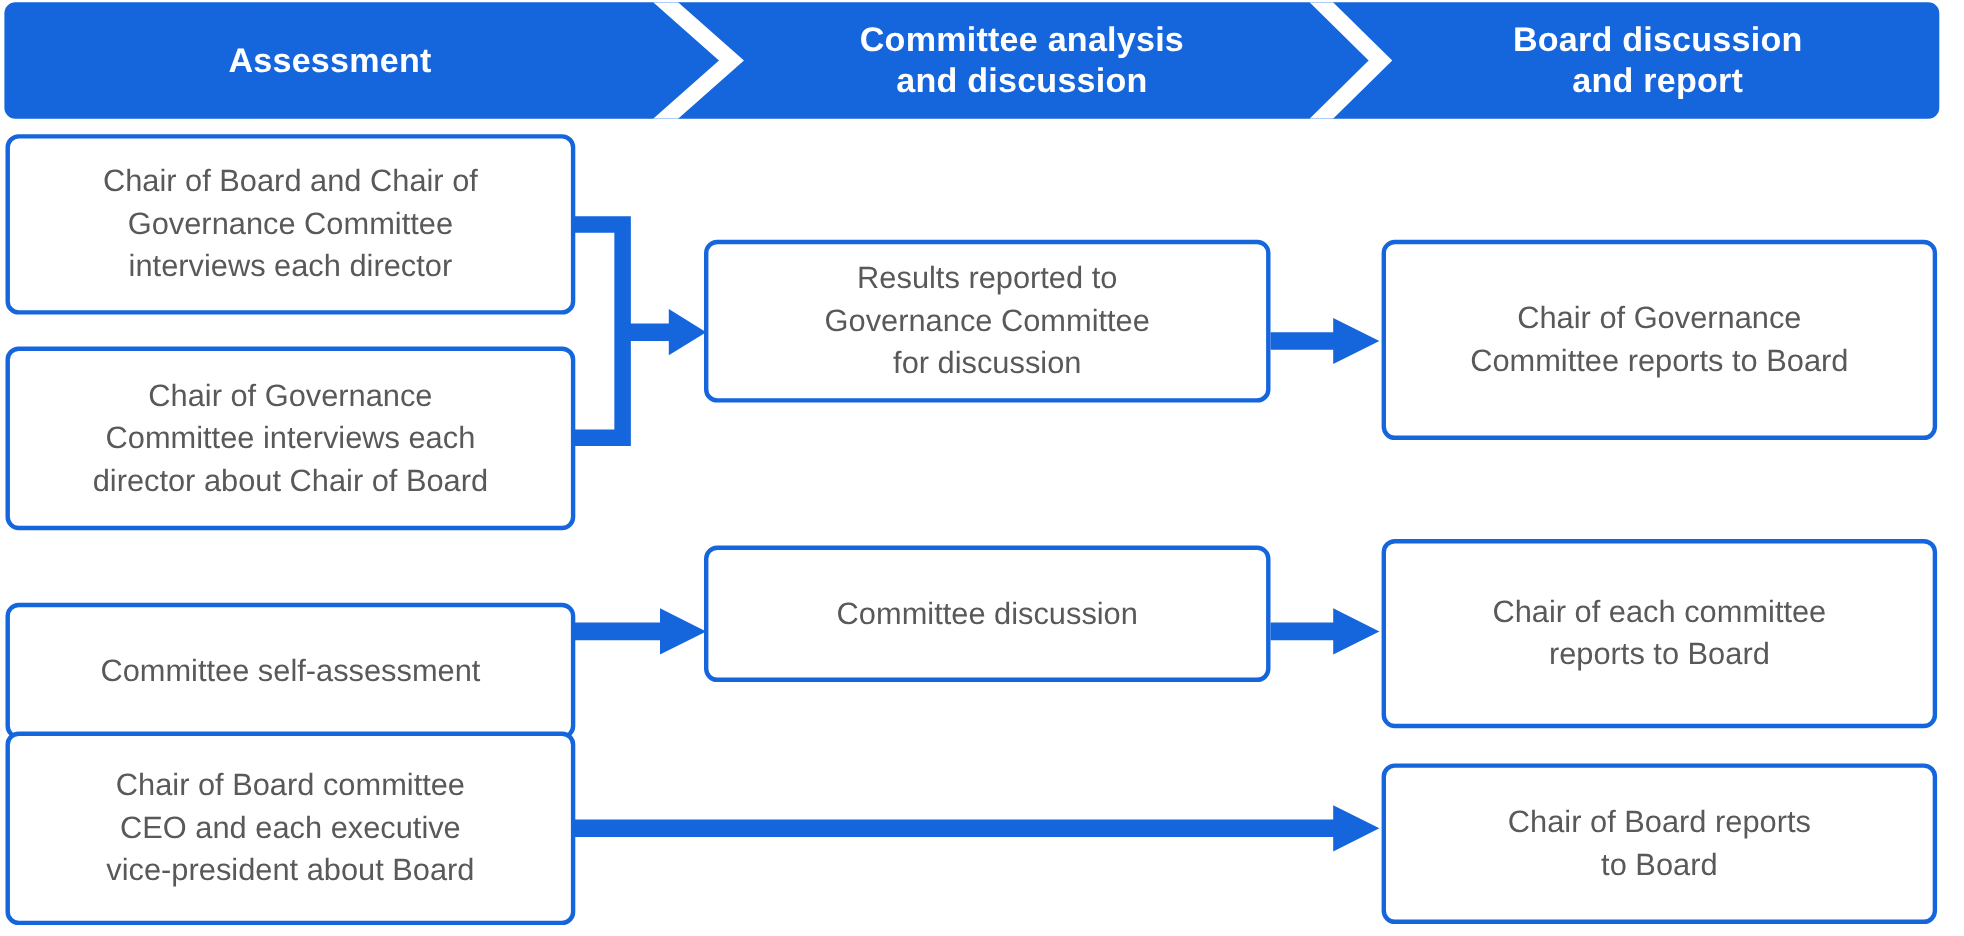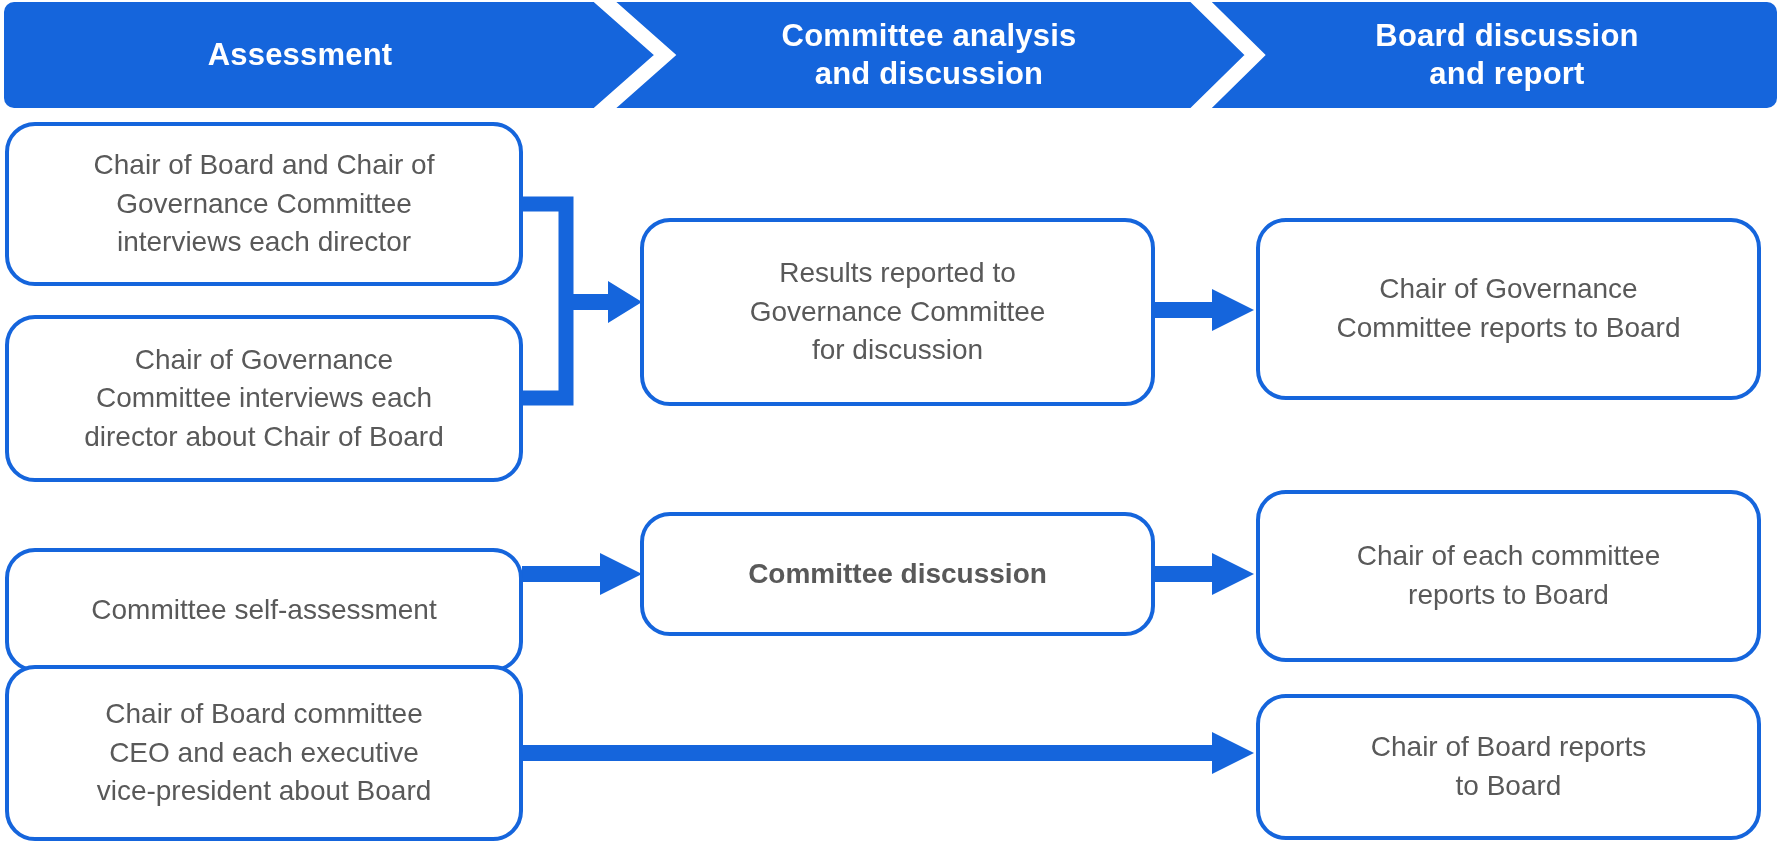--- a/index.html
+++ b/index.html
@@ -9,47 +9,47 @@
     --bg:#FFFFFF;
   }
   html,body{margin:0;padding:0;background:var(--bg);}
   .canvas{
     position:relative;width:1785px;height:851px;background:var(--bg);
     font-family:"Liberation Sans",sans-serif;overflow:hidden;
   }
   
   .hdr{
     position:absolute;left:4px;top:2px;width:1759px;height:106px;
-    background:var(--blue);border-radius:10px;overflow:hidden;padding-left:14px;
+    background:var(--blue);border-radius:10px;overflow:hidden;
   }
   .hdr svg{position:absolute;left:0;top:0;display:block;}
   .hdr-label{
     position:absolute;top:0;height:106px;
     display:flex;align-items:center;justify-content:center;text-align:center;
     color:var(--header-text);font-weight:bold;font-size:31px;line-height:1.22;
     white-space:pre-line;letter-spacing:0.2px;
   }
   .hdr-label.s1{left:0;width:592px;}
   .hdr-label.s2{left:661px;width:528px;}
   .hdr-label.s3{left:1251px;width:504px;}
   .chev{stroke:#FFFFFF;stroke-width:15px;fill:none;}
   
   .box{
     position:absolute;background:#FFFFFF;border:4px solid var(--blue);
-    border-radius:30px;box-sizing:border-box;
+    border-radius:12px;box-sizing:border-box;
     display:flex;align-items:center;justify-content:center;text-align:center;
     color:var(--box-text);font-size:28px;line-height:1.38;white-space:pre-line;
     padding:0 12px;
   }
   .bxA{left:5px;   top:122px; width:518px; height:164px;}
   .bxB{left:5px;   top:315px; width:518px; height:167px;}
   .bxC{left:5px;   top:512px; width:518px; height:124px;margin-top:36px;}
   .bxD{left:5px;   top:665px; width:518px; height:176px;}
-  .bxE{left:640px; top:218px; width:515px; height:188px;}
-  .bxF{left:640px; top:512px; width:515px; height:124px;font-weight:bold;}
+  .bxE{left:640px; top:218px; width:515px; height:148px;}
+  .bxF{left:640px; top:496px; width:515px; height:124px;}
   .bxG{left:1256px;top:218px; width:505px; height:182px;}
   .bxH{left:1256px;top:490px; width:505px; height:172px;}
   .bxI{left:1256px;top:694px; width:505px; height:146px;}
   
   .connectors{position:absolute;left:0;top:0;width:1785px;height:851px;pointer-events:none;}
   .blue-fill{fill:var(--blue);}
   .bracket{stroke:var(--blue);stroke-width:15px;fill:none;}
 </style>
 </head>
 <body>

